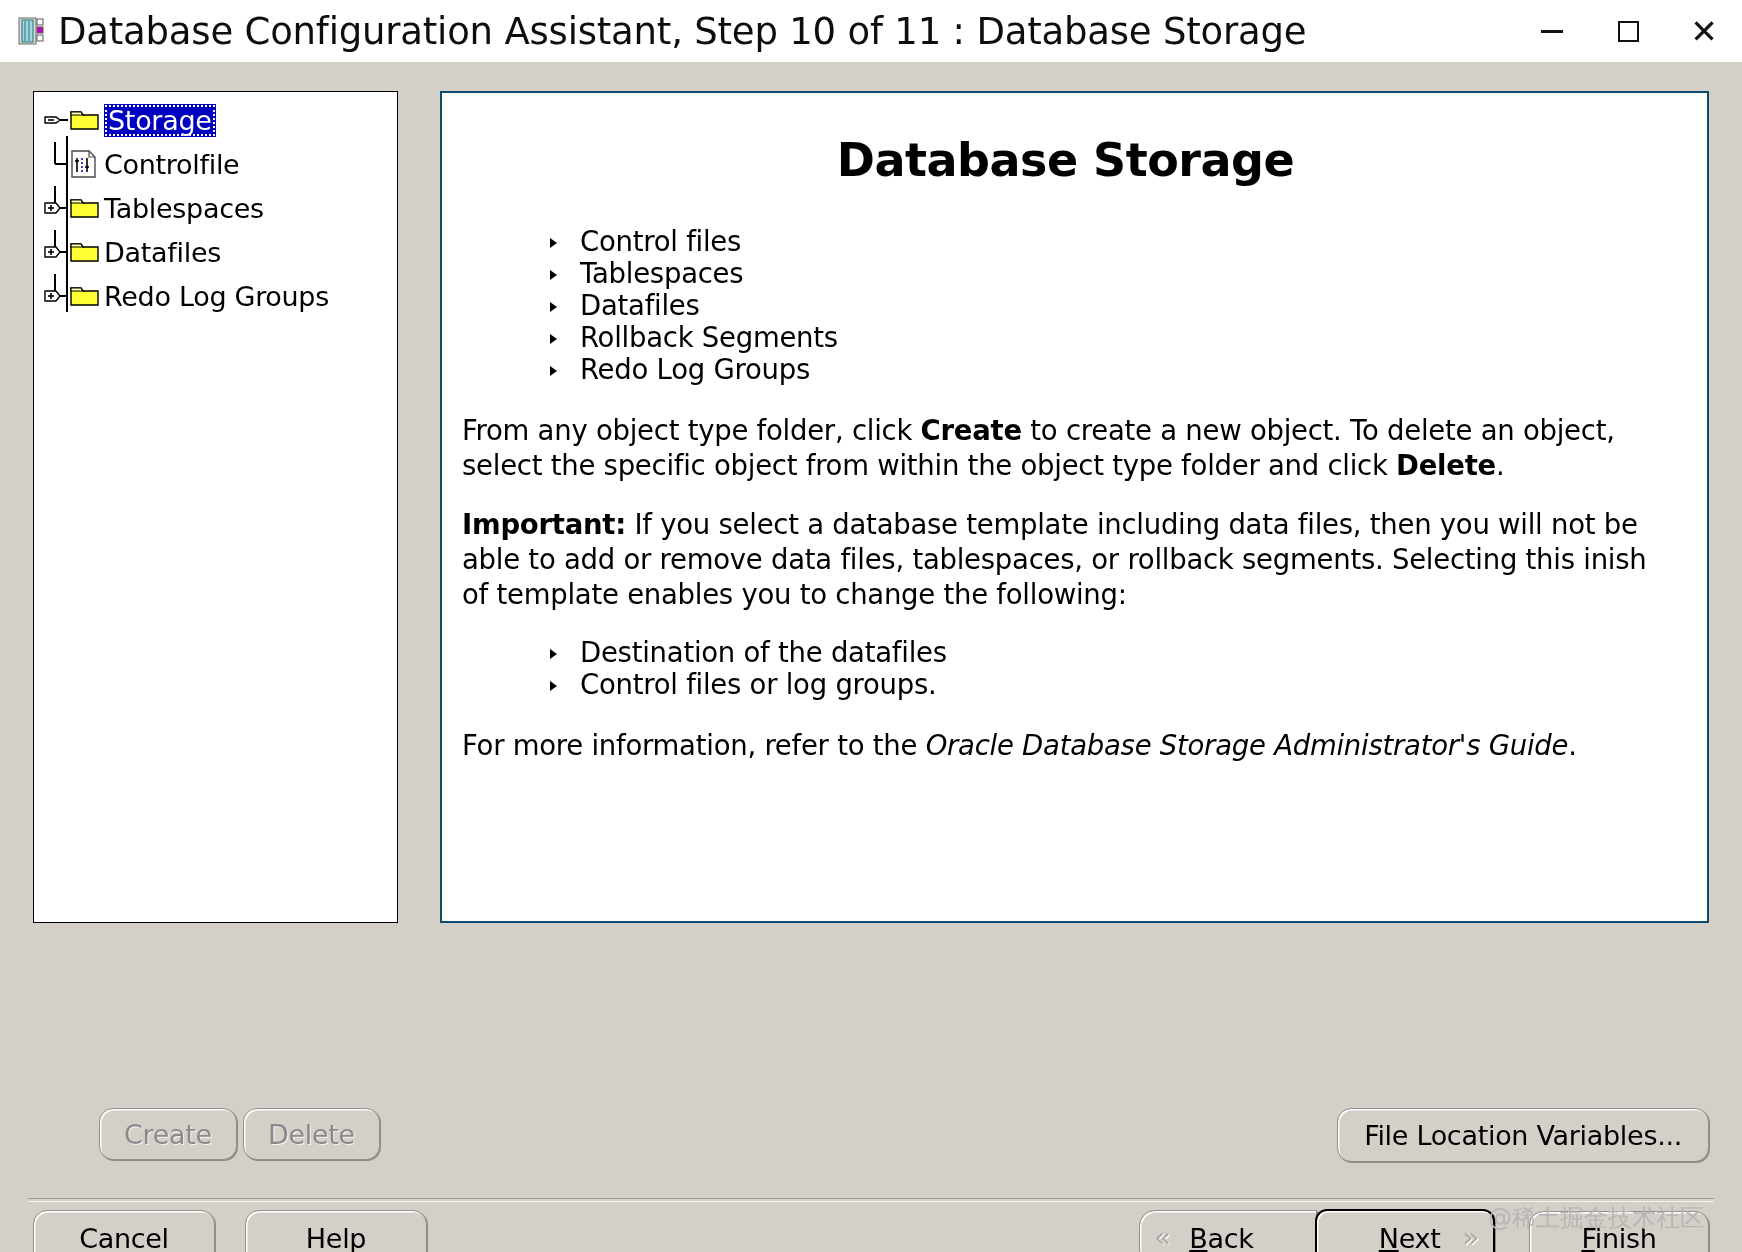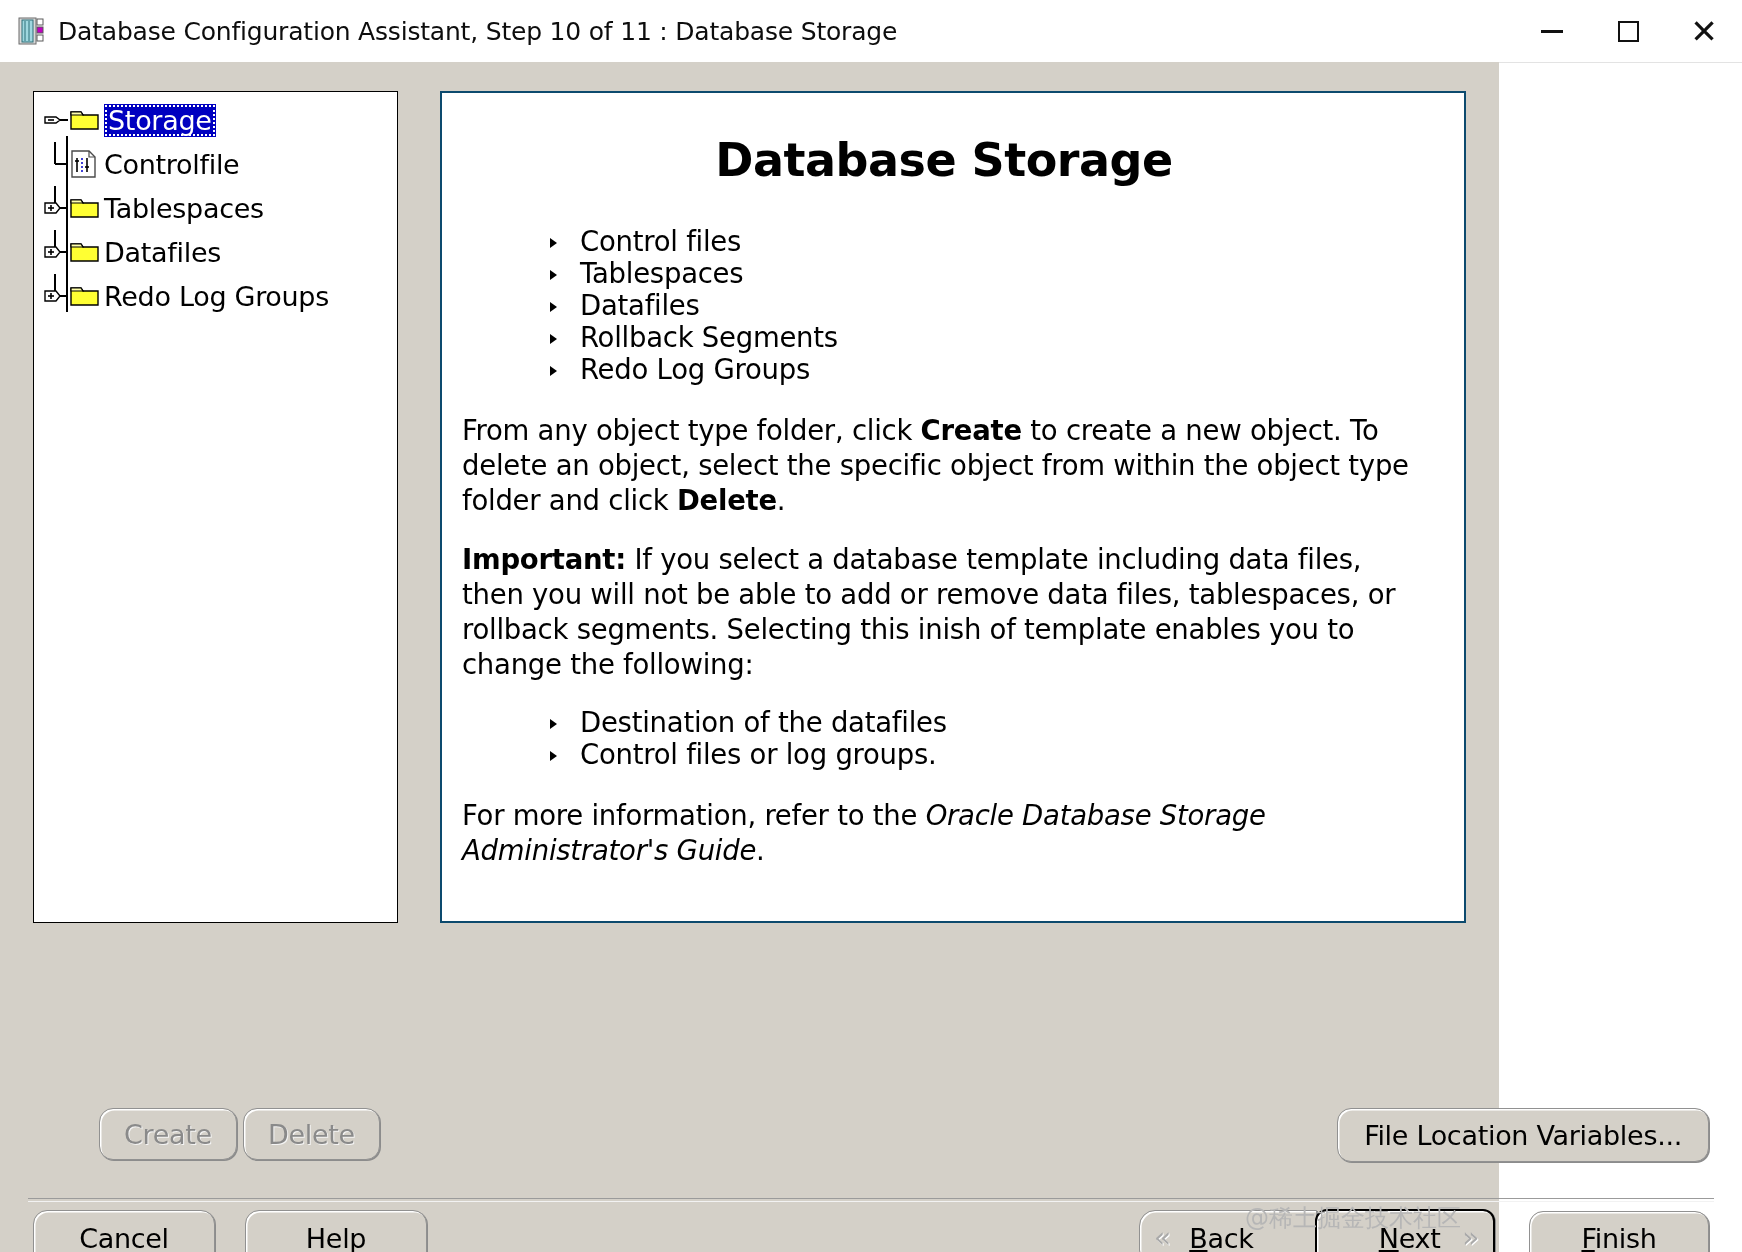--- a/index.html
+++ b/index.html
@@ -26,21 +26,21 @@
   }
   .app-icon {
     width: 30px;
     height: 30px;
     margin-left: 18px;
     margin-right: 10px;
     flex: none;
     position: relative;
   }
   .title-text {
-    font-size: 25px;
+    font-size: 37px;
     color: #0d0d0d;
     font-family: "DejaVu Sans", sans-serif;
     letter-spacing: -0.2px;
     white-space: nowrap;
   }
   .win-controls {
     position: absolute;
     right: 0;
     top: 0;
     height: 62px;
@@ -74,21 +74,21 @@
     color: #111;
     font-family: "DejaVu Sans", sans-serif;
     font-weight: 300;
   }
 
   
   .dialog-body {
     position: absolute;
     top: 62px;
     left: 0;
-    width: 1499px;
+    width: 1742px;
     height: 1190px;
     background: #d4d0c8;
     box-sizing: border-box;
   }
   .content-area {
     position: absolute;
     left: 0;
     top: 0;
     right: 0;
     height: 1040px;

